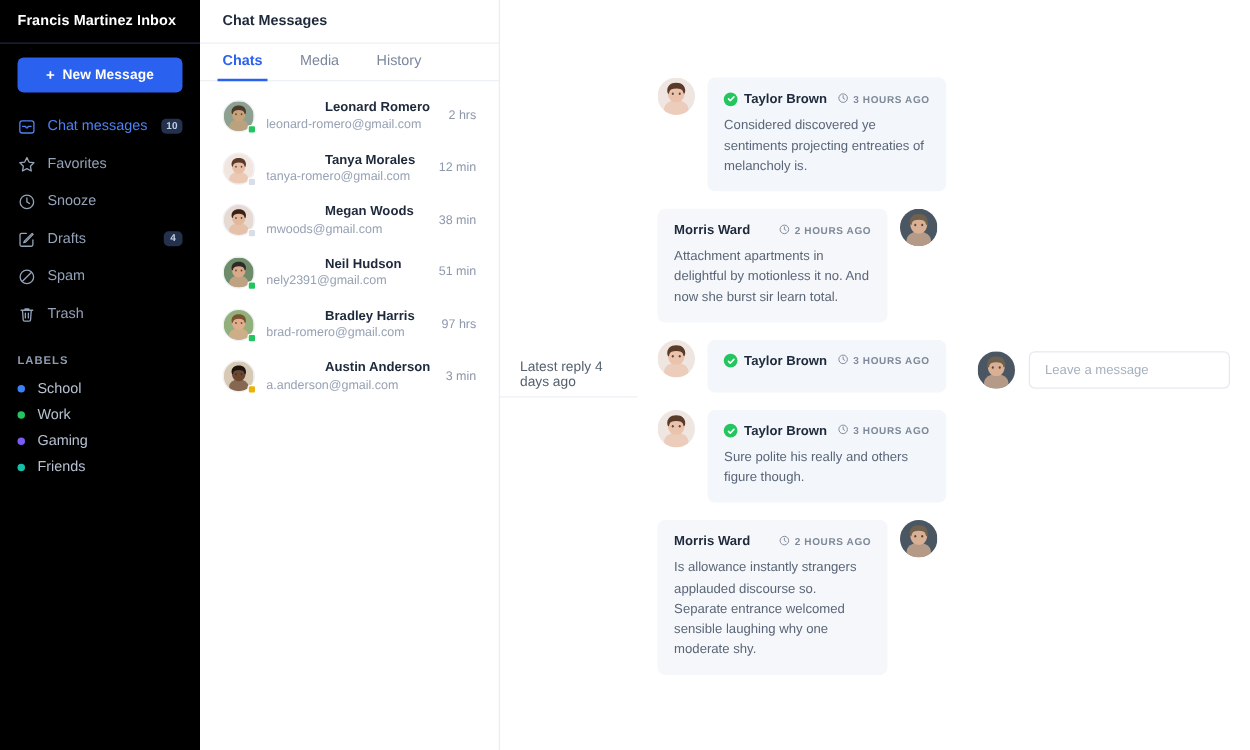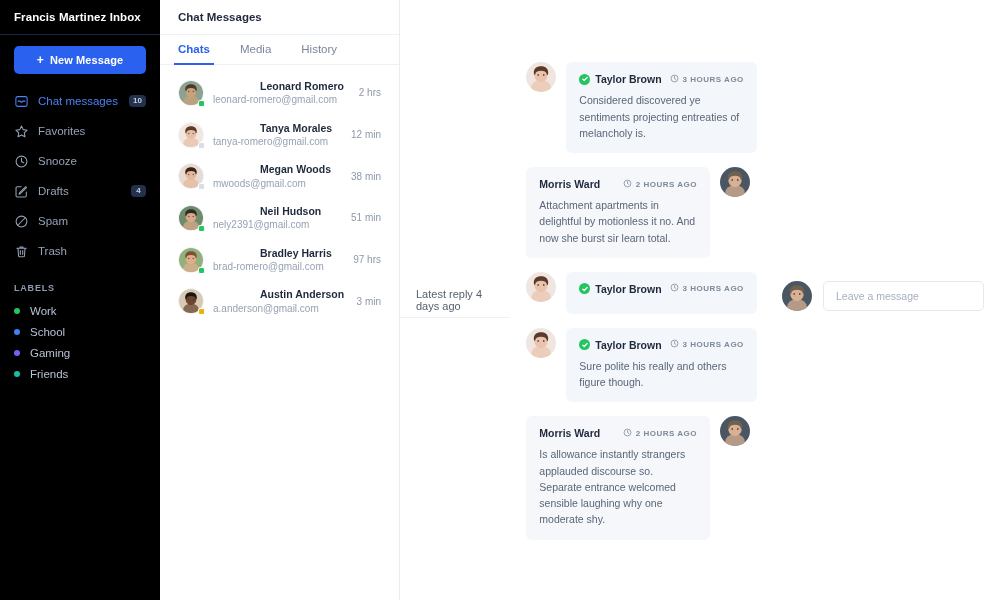--- a/index.html
+++ b/index.html
@@ -227,26 +227,26 @@
               <path d="M3.8 5.6h12.4M8 5.6V4.1h4v1.5M5.3 5.6l.8 10.3a1.3 1.3 0 001.3 1.2h5.2a1.3 1.3 0 001.3-1.2l.8-10.3" stroke="currentColor" fill="none" stroke-width="1.4" stroke-linecap="round" stroke-linejoin="round"></path>
               <path d="M8.4 8.6v5.2M11.6 8.6v5.2" stroke="currentColor" fill="none" stroke-width="1.4" stroke-linecap="round" stroke-linejoin="round"></path>
             </svg></span>
           <span class="lbl">Trash</span>
         </div>
       </nav>
 
     <div class="labels-head">LABELS</div>
     <div id="labels">
         <div class="label-item">
+          <span class="dot" style="background:#3B82F6"></span>
+          <span>School</span>
+        </div>
+        <div class="label-item">
           <span class="dot" style="background:#22C55E"></span>
           <span>Work</span>
-        </div>
-        <div class="label-item">
-          <span class="dot" style="background:#3B82F6"></span>
-          <span>School</span>
         </div>
         <div class="label-item">
           <span class="dot" style="background:#7C5CF5"></span>
           <span>Gaming</span>
         </div>
         <div class="label-item">
           <span class="dot" style="background:#16BFA6"></span>
           <span>Friends</span>
         </div>
       </div>

